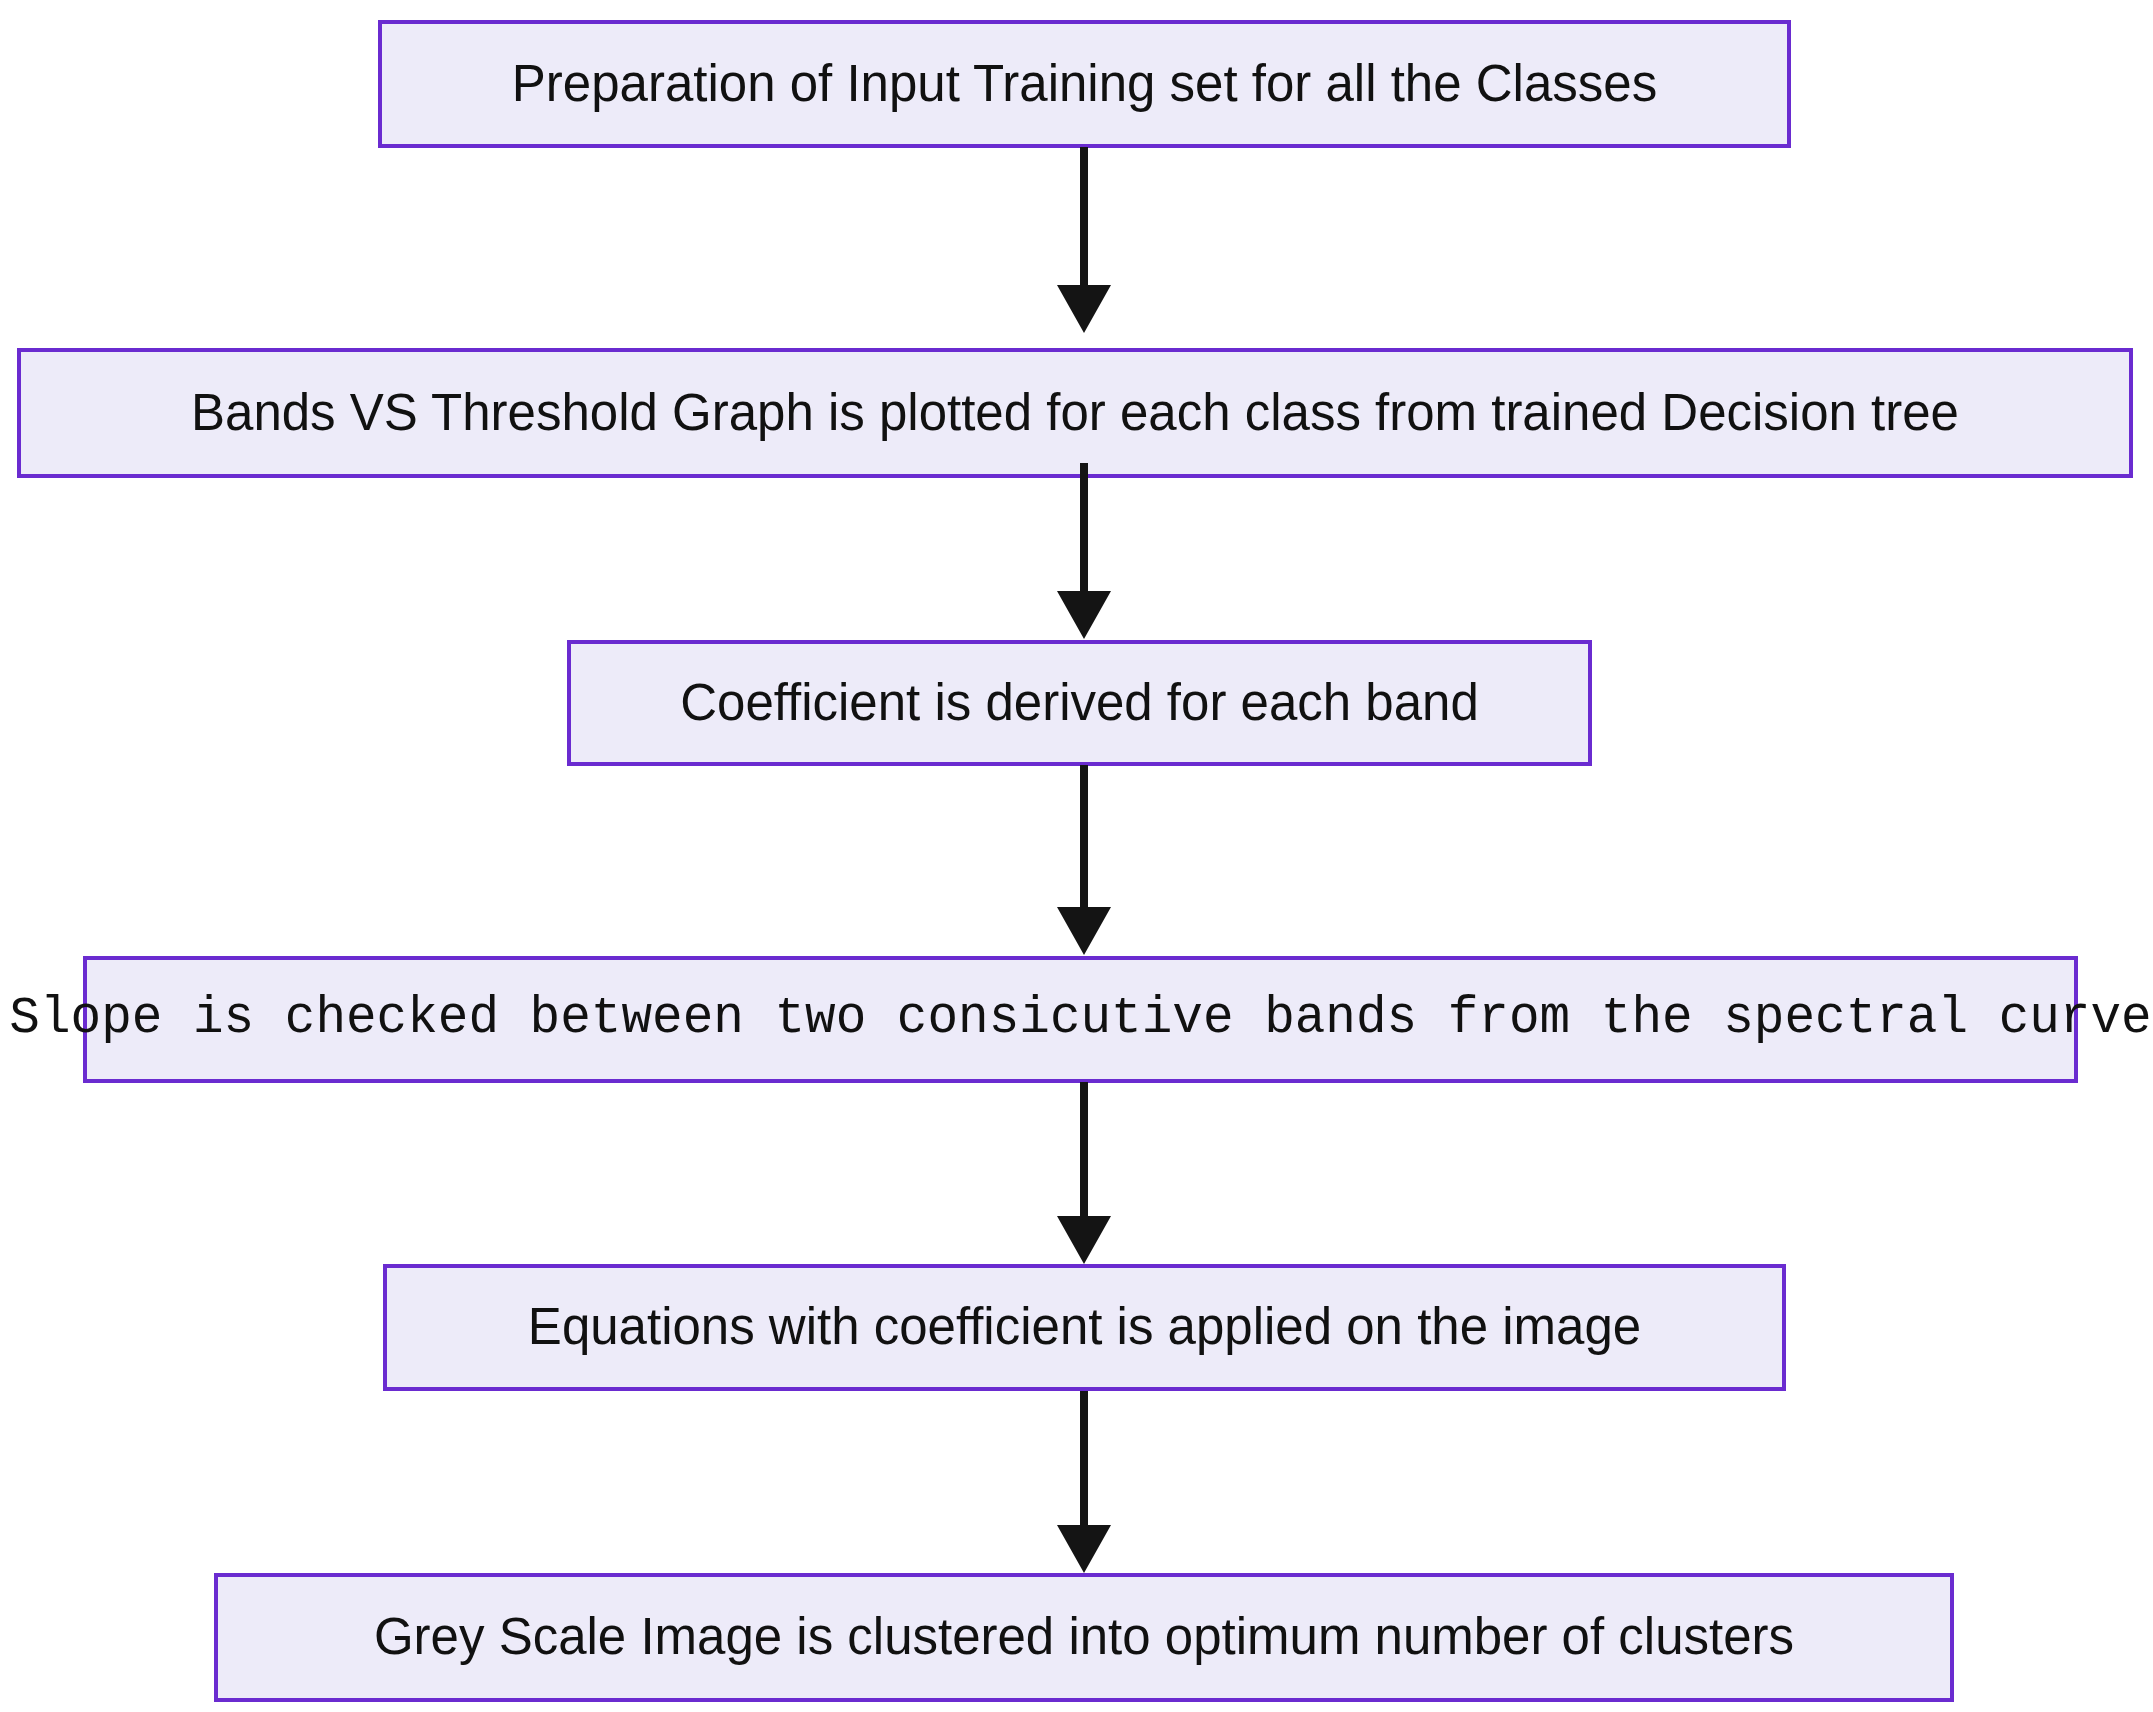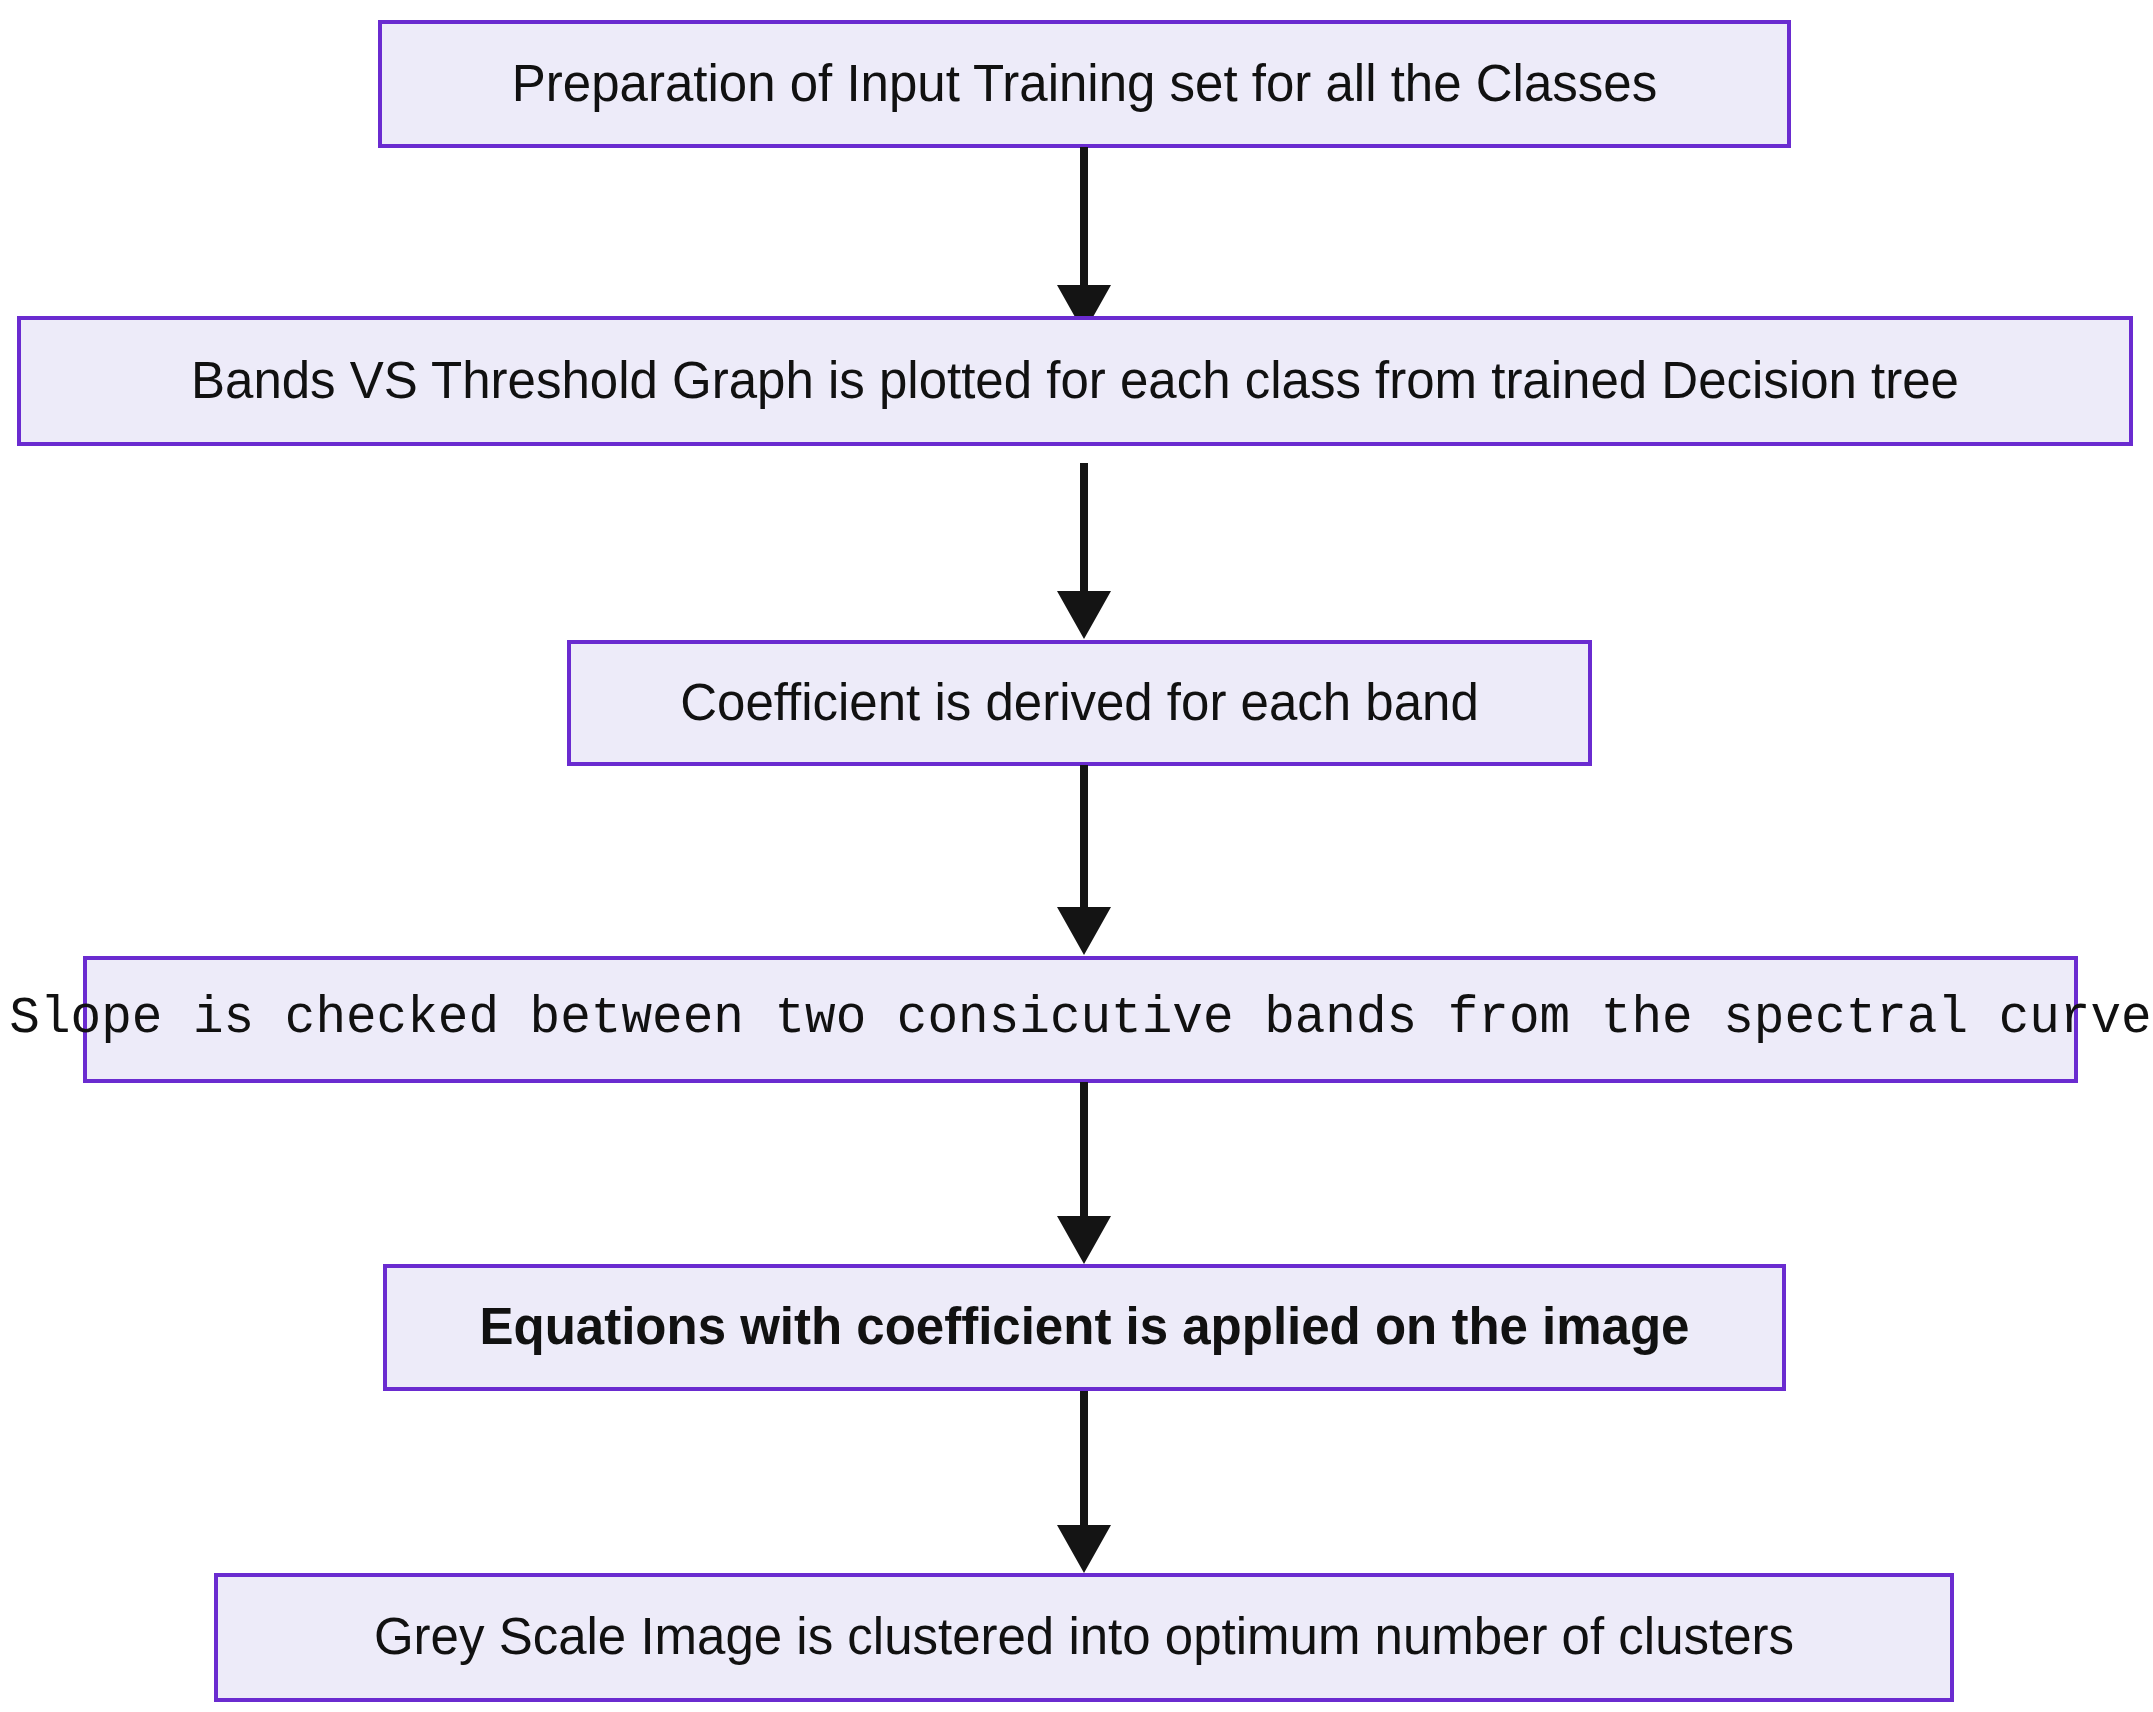--- a/index.html
+++ b/index.html
@@ -24,24 +24,24 @@
     justify-content: center;
     text-align: center;
   }
   .node-label {
     font-size: 51px;
     color: #111111;
     white-space: nowrap;
     line-height: 1.1;
   }
   .node1 { left: 378px;  top: 19.6px;   width: 1413px; height: 128px; }
-  .node2 { left: 17px;   top: 316px;  width: 2116px; height: 130px; }
+  .node2 { left: 17px;   top: 348px;  width: 2116px; height: 130px; }
   .node3 { left: 567px;  top: 640px;  width: 1025px; height: 126px; text-align: right; }
   .node4 { left: 83px;   top: 956px; width: 1995px; height: 127px; font-family: Liberation Mono, monospace; }
-  .node5 { left: 383px;  top: 1264px; width: 1403px; height: 127px; font-weight: bold; }
+  .node5 { left: 383px;  top: 1264px; width: 1403px; height: 127px; }
   .node6 { left: 214px;  top: 1573px; width: 1740px; height: 129px; }
 
   .arrow {
     position: absolute;
     width: 54px;
   }
   .arrow-line {
     position: absolute;
     left: 23px;
     top: 0;

